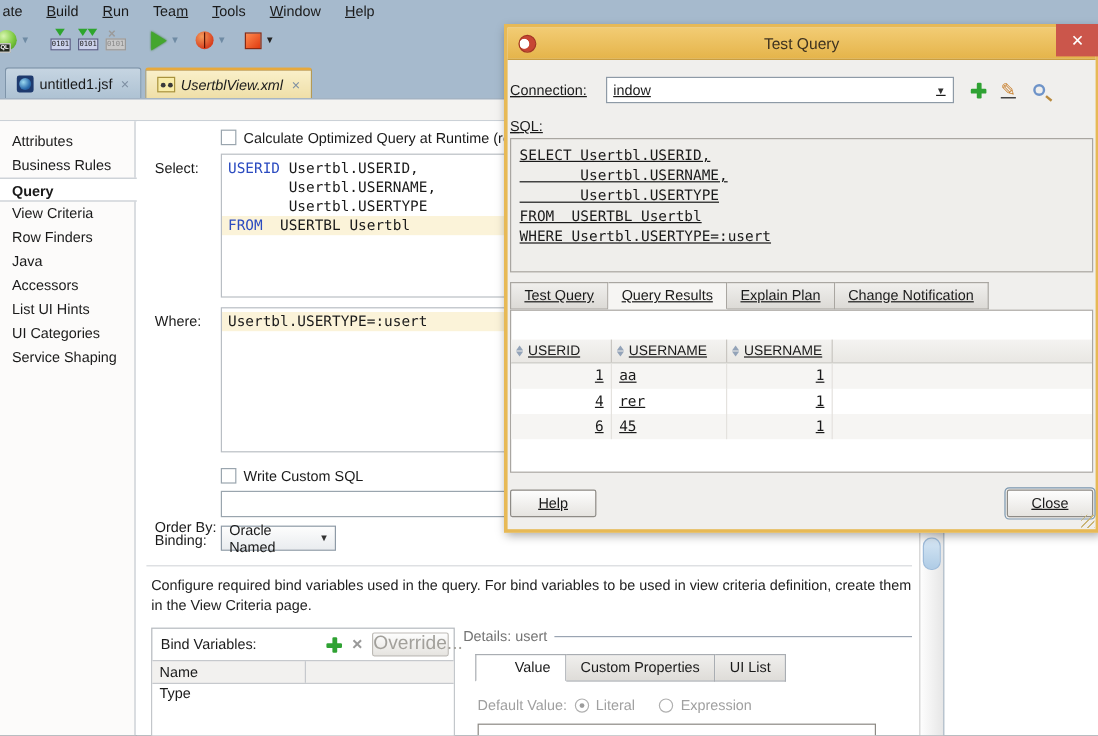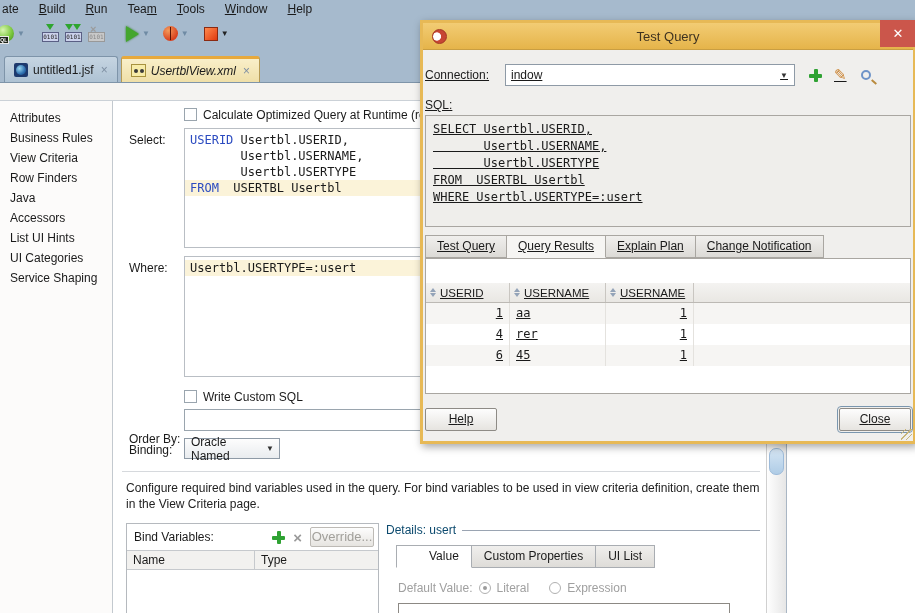--- a/index.html
+++ b/index.html
@@ -82,26 +82,26 @@
   .bv-panel { position:absolute; left:12px; top:422px; width:253px; height:200px; border:1px solid #B5B9BE; background:#fff; }
   .bv-head { height:26px; display:flex; align-items:center; padding:0 4px 0 7px; }
   .plus-ico { position:relative; width:13px; height:13px; margin-left:auto; }
   .plus-ico::before,.plus-ico::after { content:""; position:absolute; background:#2FA233; border-radius:1px; }
   .plus-ico::before { left:5px; top:0; width:4px; height:13px; }
   .plus-ico::after { left:0; top:5px; width:13px; height:4px; }
   .x-ico { color:#9A9A9A; font-weight:bold; font-size:15px; margin:0 8px; line-height:13px; }
   .btn { border:1px solid #8E8B86; border-radius:2px; background:linear-gradient(#FDFDFD,#E6E4E0);
     font-size:12px; text-align:center; }
   .btn.disabled { color:#A2A09B; border-color:#BDBAB5; }
-  .bv-cols { display:flex; height:20px; border-top:1px solid #C6C9CD; border-bottom:1px solid #C6C9CD; background:#F2F1EF; }
+  .bv-cols { display:flex; height:20px; border-top:1px solid #C6C9CD; border-bottom:1px solid #C6C9CD; background:#F2F1EF;flex-direction:column; }
   .bv-cols div { padding:2px 6px; font-size:12px; }
   .bv-cols .c1 { width:128px; border-right:1px solid #C6C9CD; }
 
   .dt-panel { position:absolute; left:272px; top:422px; width:374px; height:200px; }
-  .dt-title { display:flex; align-items:center; color:#0c4a6e; font-size:12px; }
+  .dt-title { display:flex; align-items:center; color:#737373; font-size:12px; }
   .dt-title .rule { flex:1; border-top:1px solid #9AA4B2; margin-left:6px; }
   .dt-tabs { display:flex; margin:8px 0 0 10px; }
   .dt-tab { padding:3px 12px 4px; font-size:12px; border:1px solid #A9ADB2; border-left:none;
     background:linear-gradient(#F0EFED,#DEDCD8); }
   .dt-tab:first-child { border-left:1px solid #A9ADB2; }
   .dt-tab.active { background:#fff; border-bottom:1px solid #fff;padding-left:32px; }
   .dv-row { margin:13px 0 0 12px; color:#A0A0A0; font-size:12px; display:flex; align-items:center; gap:6px; }
   .radio { width:12px; height:12px; border:1px solid #B0B0B0; border-radius:50%; background:#fff; position:relative; }
   .radio.sel::after { content:""; position:absolute; left:3px; top:3px; width:4px; height:4px; border-radius:50%; background:#9C9C9C; }
   .dv-input { margin:8px 0 0 12px; width:332px; height:22px; border:1px solid #8C8984; background:#fff; }
@@ -219,20 +219,21 @@
     </div>
   </div>
 
   <div class="content">
     <div class="editor-chrome"></div>
 
     <div class="nav">
       <div style="height:7px"></div>
       <div class="nav-item">Attributes</div>
       <div class="nav-item">Business Rules</div>
+      <div class="nav-item selected">Query</div>
       <div class="nav-item">View Criteria</div>
       <div class="nav-item">Row Finders</div>
       <div class="nav-item">Java</div>
       <div class="nav-item">Accessors</div>
       <div class="nav-item">List UI Hints</div>
       <div class="nav-item">UI Categories</div>
       <div class="nav-item">Service Shaping</div>
     </div>
 
     <div class="editor">
@@ -268,21 +269,21 @@
       </div>
 
       <div class="hsep" style="top:370px"></div>
       <div class="bind-help" style="top:379px">Configure required bind variables used in the query.  For bind variables to be used in view criteria definition, create them in the View Criteria page.</div>
 
       <div class="bv-panel">
         <div class="bv-head">
           <span>Bind Variables:</span>
           <span class="plus-ico"></span>
           <span class="x-ico">×</span>
-          <div class="btn disabled" style="width:64px;height:20px;line-height:18px;font-size:13px">Override...</div>
+          <div class="btn disabled" style="width:64px;height:20px;line-height:18px;font-size:16px">Override...</div>
         </div>
         <div class="bv-cols">
           <div class="c1">Name</div>
           <div>Type</div>
         </div>
         <div style="height:120px;background:#fff"></div>
       </div>
 
       <div class="dt-panel">
         <div class="dt-title">

